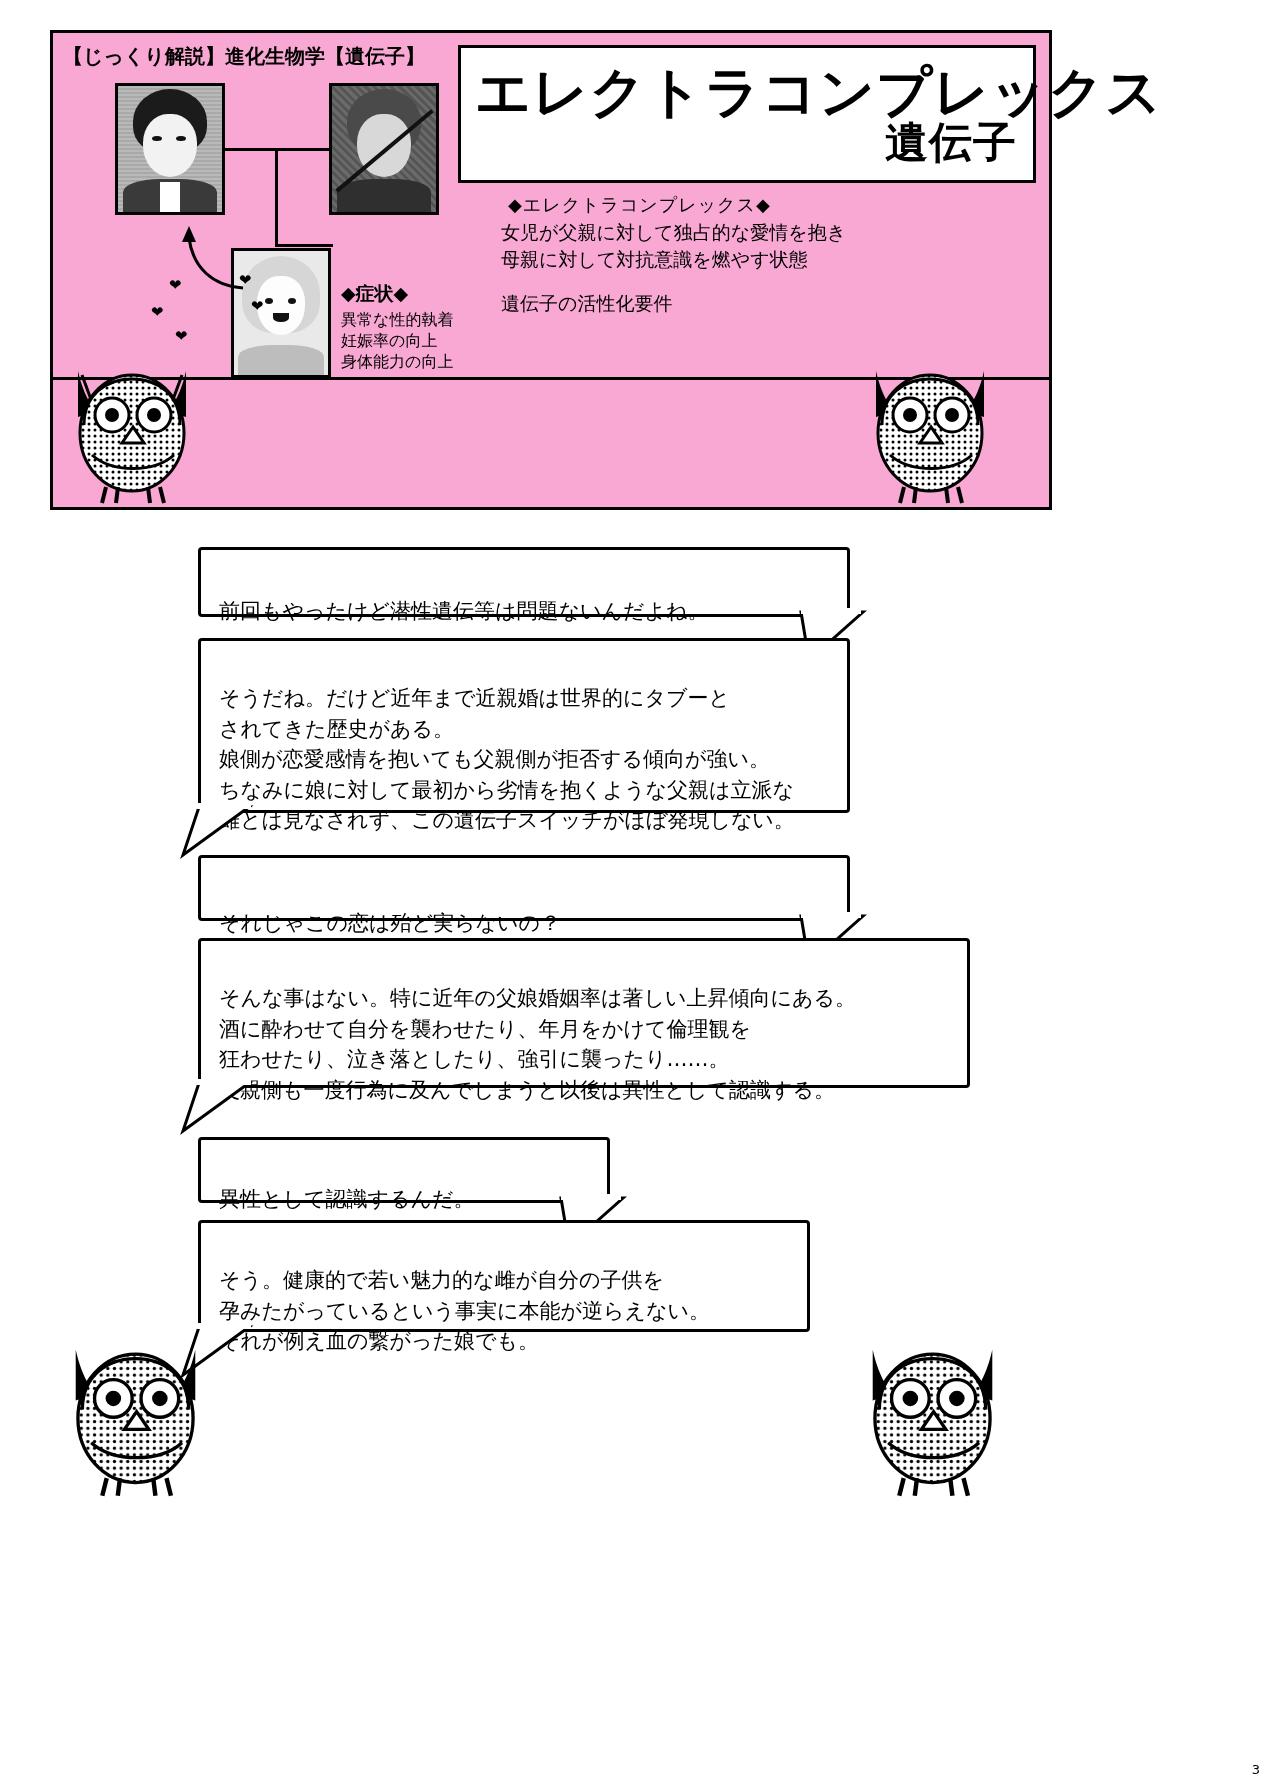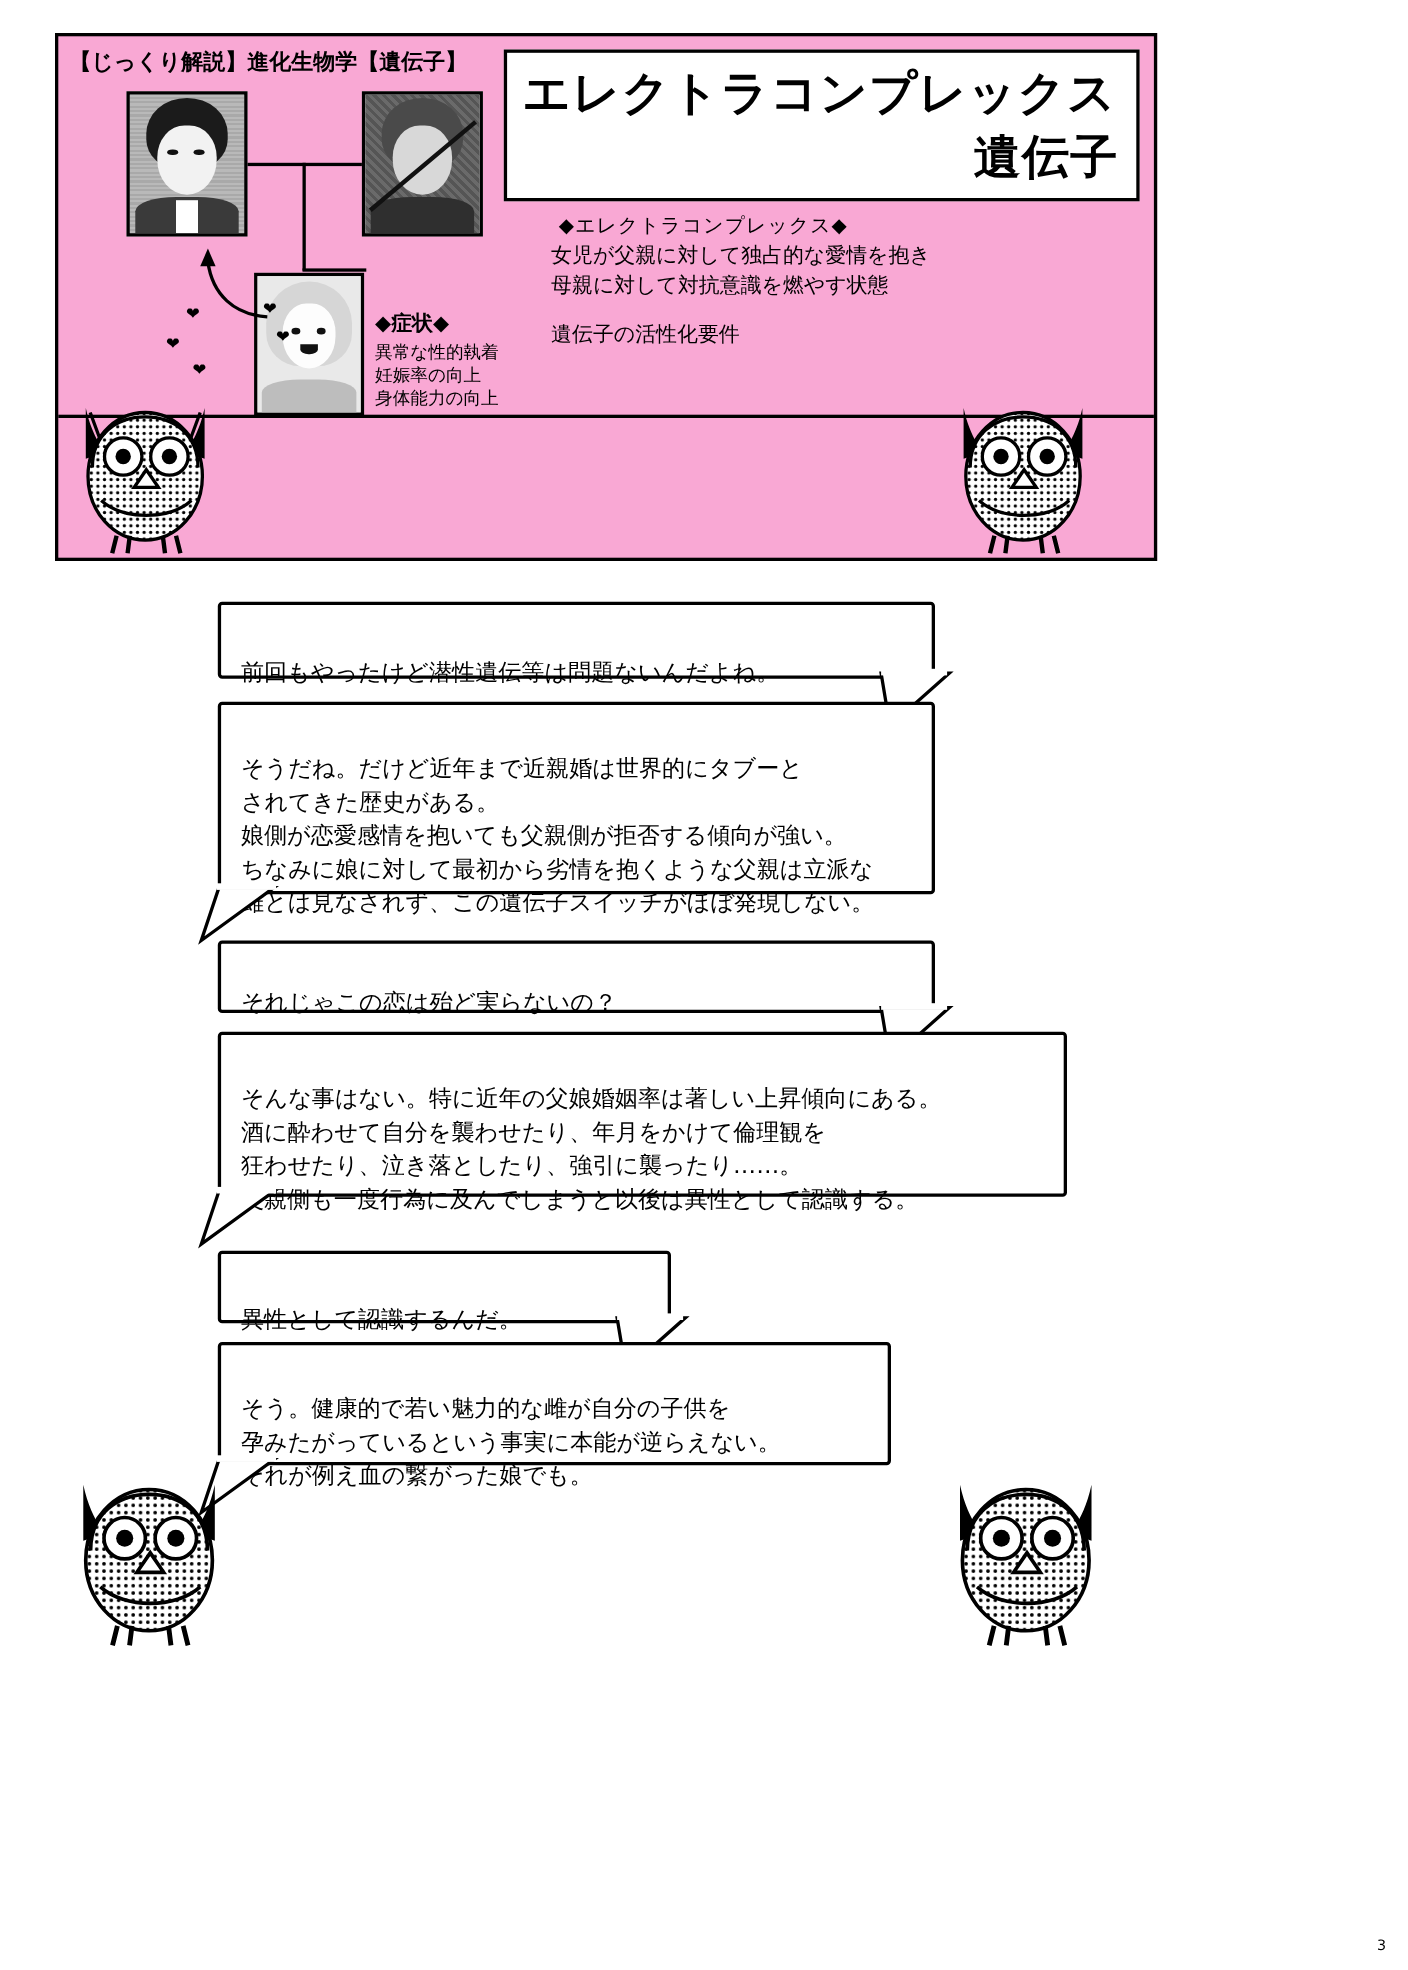--- a/index.html
+++ b/index.html
@@ -46,21 +46,21 @@
     width: 578px;
     height: 138px;
     border: 3px solid #000;
     box-sizing: border-box;
     background: #fff;
   }
   .title-line1 {
     position: absolute;
     left: 14px;
     top: 8px;
-    font-size: 43px;
+    font-size: 55px;
     font-weight: bold;
     letter-spacing: 1px;
     white-space: nowrap;
     text-align: right;
   }
   .title-line2 {
     position: absolute;
     right: 16px;
     top: 66px;
     font-size: 43px;
@@ -399,21 +399,21 @@
 されてきた歴史がある。
 娘側が恋愛感情を抱いても父親側が拒否する傾向が強い。
 ちなみに娘に対して最初から劣情を抱くような父親は立派な
 雄とは見なされず、この遺伝子スイッチがほぼ発現しない。</span>
   <svg class="tail-svg" style="left:-20px;top:166px;width:70px;height:60px;" viewBox="0 0 70 60">
     <polygon points="18,0 68,0 2,48" fill="#fff" stroke="#000" stroke-width="3"></polygon>
     <rect x="16" y="-4" width="54" height="6" fill="#fff"></rect>
   </svg>
 </div>
 
-<div class="bubble" style="left:198px;top:855px;width:652px;height:66px;padding-top:8px;">
+<div class="bubble" style="left:198px;top:855px;width:652px;height:66px;padding-top:20px;">
   <span>それじゃこの恋は殆ど実らないの？</span>
   <svg class="tail-svg" style="left:600px;top:58px;width:70px;height:60px;" viewBox="0 0 70 60">
     <polygon points="0,0 62,0 8,48" fill="#fff" stroke="#000" stroke-width="3"></polygon>
     <rect x="0" y="-4" width="60" height="6" fill="#fff"></rect>
   </svg>
 </div>
 
 <div class="bubble" style="left:198px;top:938px;width:772px;height:150px;">
   <span>そんな事はない。特に近年の父娘婚姻率は著しい上昇傾向にある。
 酒に酔わせて自分を襲わせたり、年月をかけて倫理観を

